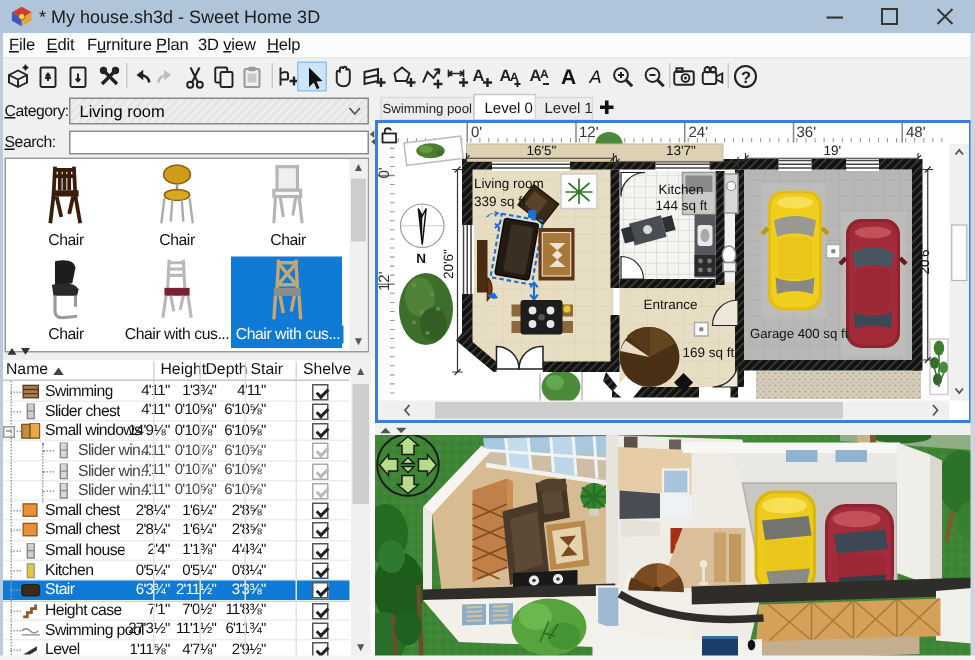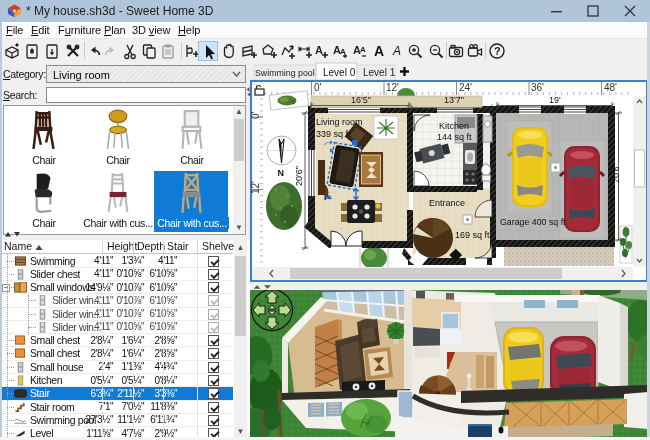--- a/index.html
+++ b/index.html
@@ -419,21 +419,21 @@
           <span class="fv w1" style="color:#fff">6'3¾"</span>
           <span class="fv w2" style="color:#fff">2'11½"</span>
           <span class="fv w3" style="color:#fff">3'3⅜"</span>
           <div class="cb"></div>
         </div>
         <div class="frow" style="top:160.57999999999998px">
           <div class="thz" style="left:7px;top:6px;width:7px"></div>
           <svg class="ticon" style="left:14px" width="13" height="12" viewBox="0 0 13 12">
             <path d="M1 10 L4 10 L4 7 L7 7 L7 4 L10 4 L10 1" stroke="#8a5a2a" fill="none" stroke-width="2"></path>
           </svg>
-          <span class="fname" style="left:30px;max-width:73px;color:#111">Stair room</span>
+          <span class="fname" style="left:30px;max-width:73px;color:#111">Height case</span>
           <span class="fv w1" style="color:#111">7'1"</span>
           <span class="fv w2" style="color:#111">7'0½"</span>
           <span class="fv w3" style="color:#111">11'8⅜"</span>
           <div class="cb"></div>
         </div>
         <div class="frow" style="top:173.85999999999999px">
           <div class="thz" style="left:7px;top:6px;width:7px"></div>
           <svg class="ticon" style="left:14px" width="13" height="12" viewBox="0 0 13 12">
             <path d="M0 6 Q3 3 6 6 T12 6" stroke="#888" fill="none"></path>
             <path d="M0 9 L13 9" stroke="#888"></path>

